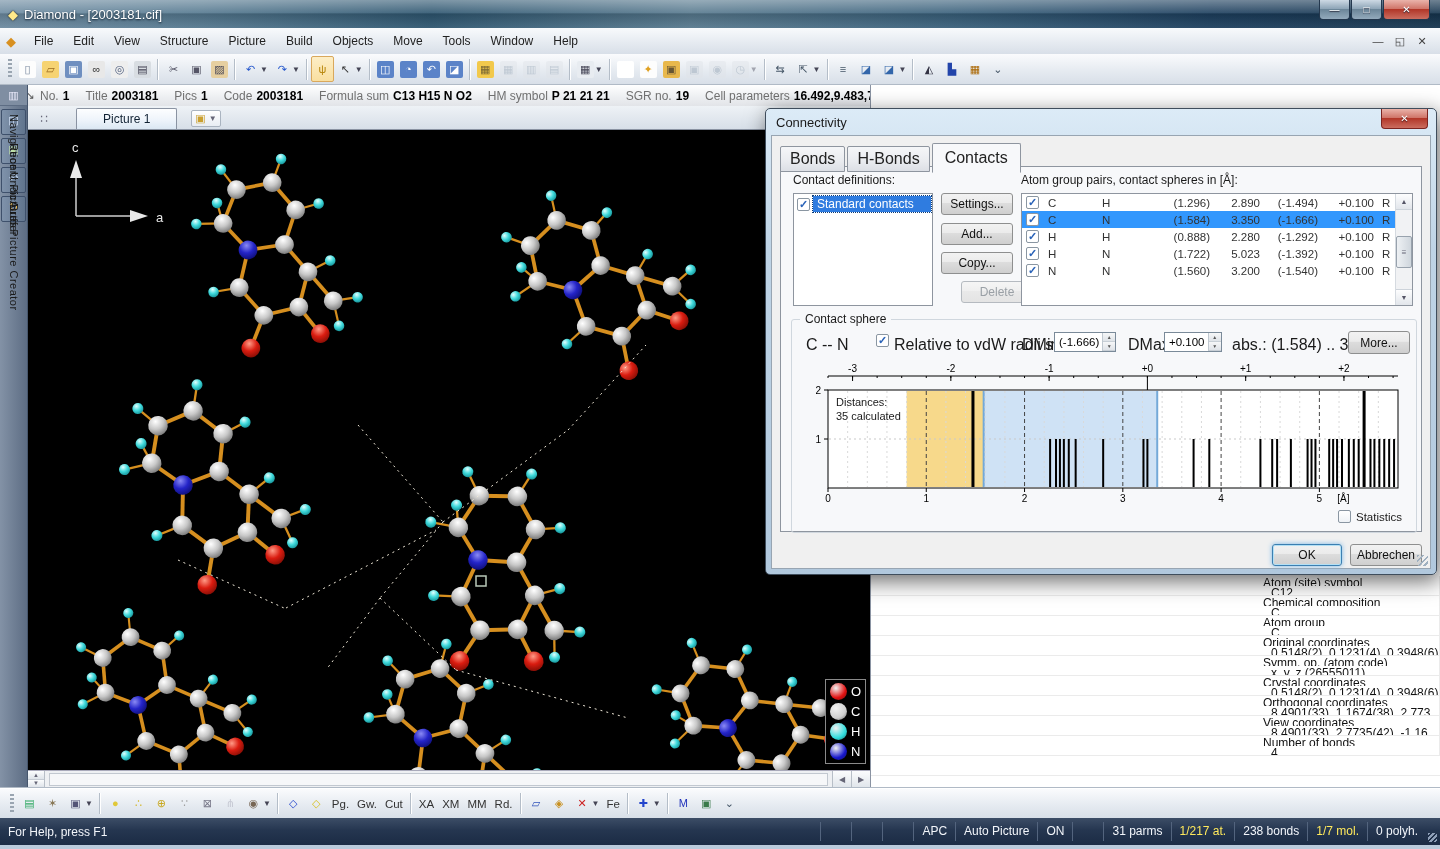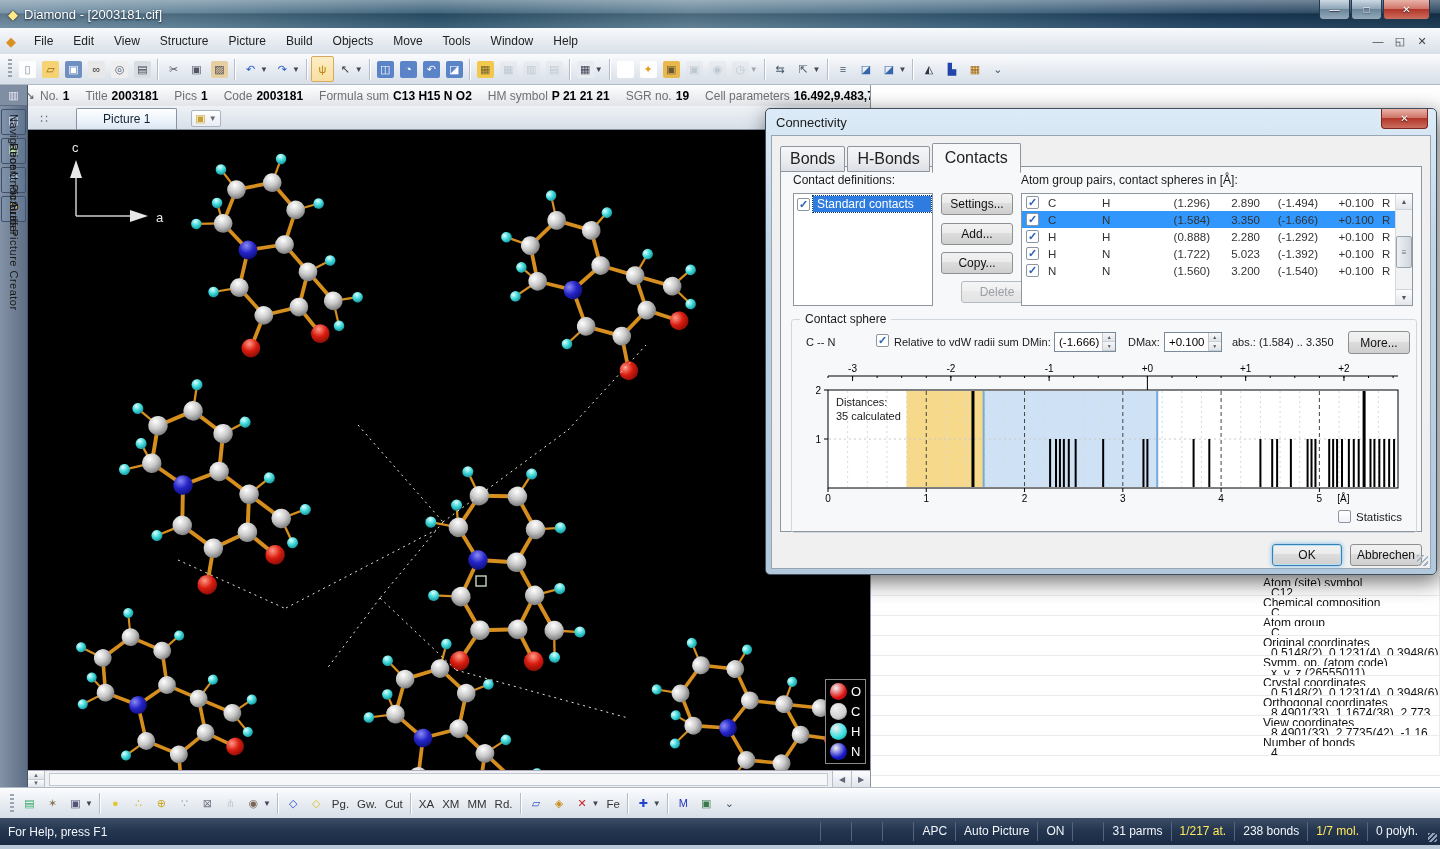--- a/index.html
+++ b/index.html
@@ -134,21 +134,21 @@
   .prow .pc{border-right:none;height:100%;}
   .prow.sel{background:#3297fd;color:#fff;}
   .prow.sel .cb{color:#2a63b8;}
   #pscroll{position:absolute;right:0;top:0;width:16px;bottom:0;background:#f1f2f4;border-left:1px solid #d5dae0;display:flex;flex-direction:column;}
   .ps-btn{height:15px;display:flex;align-items:center;justify-content:center;font-size:7px;color:#556;background:linear-gradient(#fdfdfe,#e2e6eb);border-bottom:1px solid #cdd3da;}
   .ps-btn.down{margin-top:auto;border-top:1px solid #cdd3da;border-bottom:none;}
   #ps-thumb{height:30px;margin-top:26px;background:linear-gradient(90deg,#eef1f4,#cfd6dd);border:1px solid #98a2ad;border-radius:2px;display:flex;align-items:center;justify-content:center;font-size:8px;color:#667;}
 
   #groupbox{position:absolute;left:10px;top:152px;width:624px;height:212px;border:1px solid #d0d7de;border-radius:3px;}
   #gb-legend{position:absolute;left:8px;top:-8px;background:#f7f8fa;padding:0 5px;font-size:12px;color:#1a1a1a;}
-  .gb-lbl{position:absolute;font-size:11px;color:#1a1a1a;white-space:nowrap;}
+  .gb-lbl{position:absolute;font-size:16px;color:#1a1a1a;white-space:nowrap;}
   .spin{position:absolute;display:flex;border:1px solid #7a8a99;background:#fff;height:20px;box-sizing:border-box;}
   .spin .val{padding:3px 3px 0 4px;font-size:11.5px;white-space:nowrap;}
   .spin .ud{width:14px;display:flex;flex-direction:column;border-left:1px solid #c0c8d0;margin-left:auto;}
   .spin .ud div{flex:1;display:flex;align-items:center;justify-content:center;font-size:5px;color:#555;background:linear-gradient(#f6f7f8,#dfe3e8);border-bottom:1px solid #c8cfd6;}
   #histogram{position:absolute;left:6px;top:40px;width:610px;height:150px;}
   #stats-row{position:absolute;right:14px;top:190px;display:flex;align-items:center;gap:5px;font-size:11.5px;color:#1a1a1a;}
 
   #ok-btn{left:500px;top:408px;width:70px;height:22px;}
   #cancel-btn{left:578px;top:408px;width:72px;height:22px;}
   #dlg-grip{position:absolute;right:2px;bottom:2px;width:11px;height:11px;

